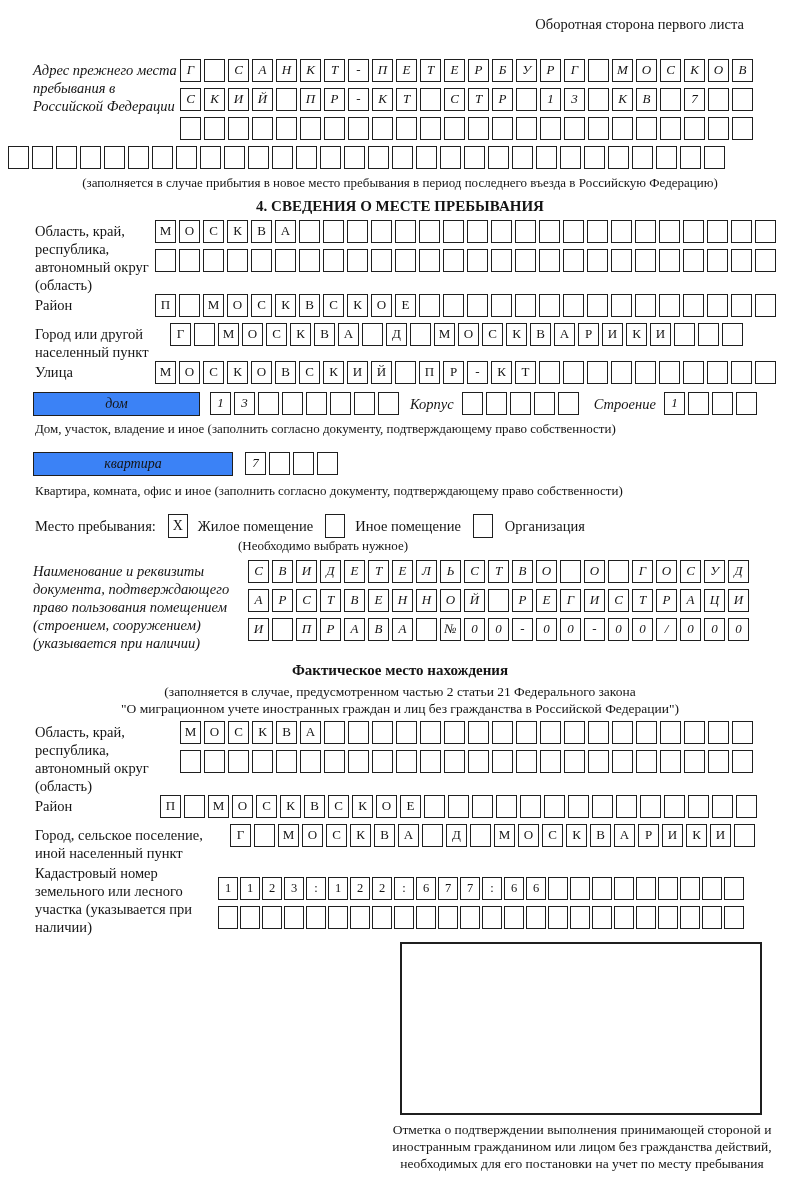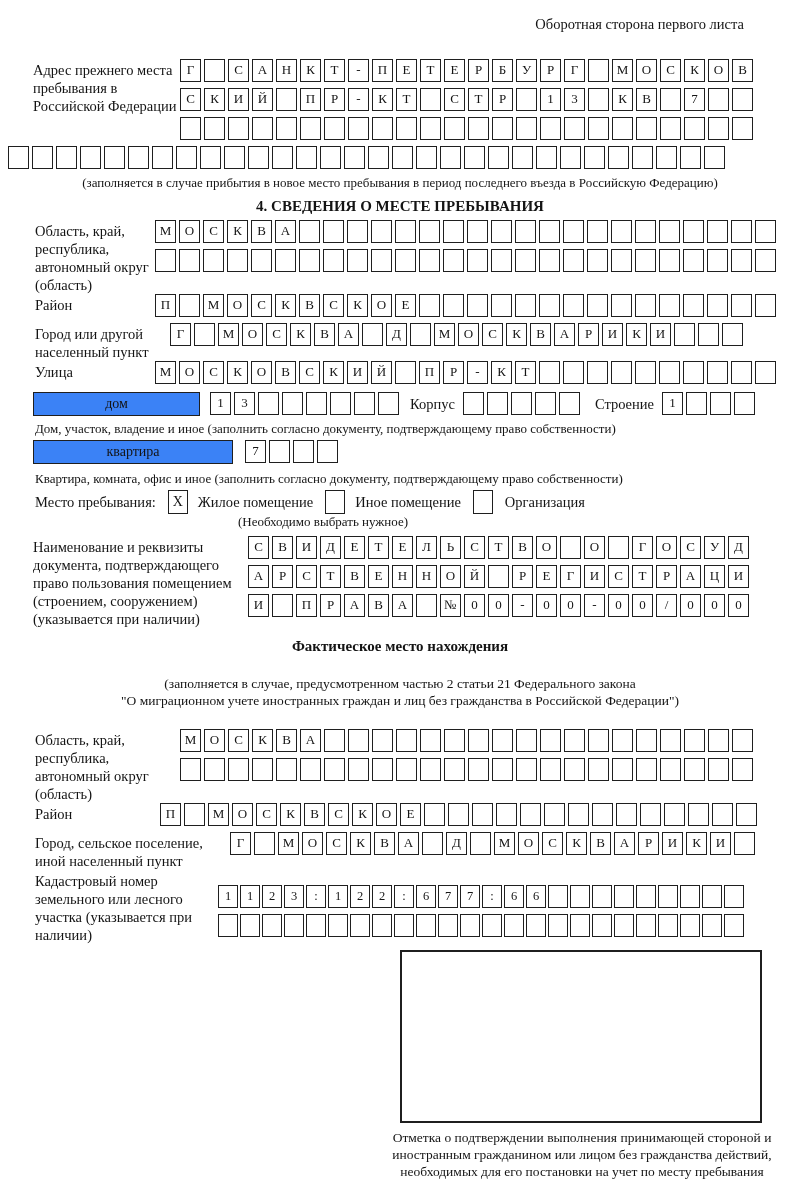--- a/index.html
+++ b/index.html
@@ -5,21 +5,21 @@
   * { margin:0; padding:0; box-sizing:border-box; }
   html,body { background:#fff; }
   body {
     width:800px; height:1180px;
     font-family:"Liberation Serif","DejaVu Serif",serif;
     color:#141414; font-size:14.5px; overflow:hidden;
     padding-top:16px;
   }
   .corner { text-align:right; padding-right:56px; font-size:14.5px; }
   .frow { display:flex; align-items:flex-start; margin-left:35px; }
-  .frow-edge { margin-left:33px; }
+  .frow-edge { margin-left:33px;font-style:italic; }
   .lbl { flex:none; line-height:18px; padding-top:2px; }
   .w147{width:147px;} .w120{width:120px;} .w135{width:135px;}
   .w215{width:215px;} .w145{width:145px;} .w125{width:125px;}
   .w195{width:195px;} .w183{width:183px;}
   .cellrow { white-space:nowrap; height:23px; margin-bottom:6px; }
   .cell {
     display:inline-block; width:21px; height:23px;
     border:1.5px solid #1f1f1f; margin-right:3px;
     font-size:13px; line-height:20px; text-align:center;
     vertical-align:top; background:#fff;
@@ -40,21 +40,21 @@
   }
   .sub { text-align:center; font-size:13.5px; line-height:17px; }
   .stamp-box {
     margin-left:400px; margin-top:6px; width:362px; height:173px;
     border:2px solid #1f1f1f; background:#fff;
   }
   .stamp-caption {
     margin-left:392px; width:380px; margin-top:6px;
     text-align:center; font-size:13.5px; line-height:17px;
   }
-  .mt2{margin-top:2px;} .mt3{margin-top:3px;} .mt4{margin-top:20px;}
+  .mt2{margin-top:2px;} .mt3{margin-top:15px;} .mt4{margin-top:4px;}
   .mt5{margin-top:5px;} .mt6{margin-top:6px;} .mt10{margin-top:10px;}
   .gap8{width:8px;flex:none;} .gap10{width:10px;flex:none;} .gap12{width:12px;flex:none;}
 </style>
 </head>
 <body>
 
 <div class="corner">Оборотная сторона первого листа</div>
 
 <div class="frow frow-edge" style="margin-top:26px">
   <div class="lbl w147">Адрес прежнего места пребывания в Российской Федерации</div>

